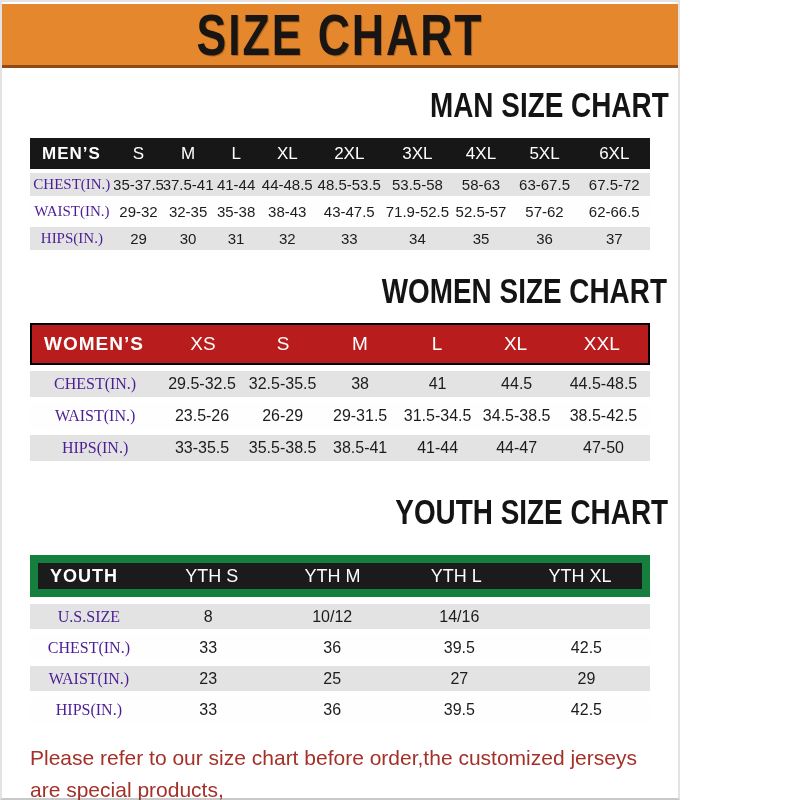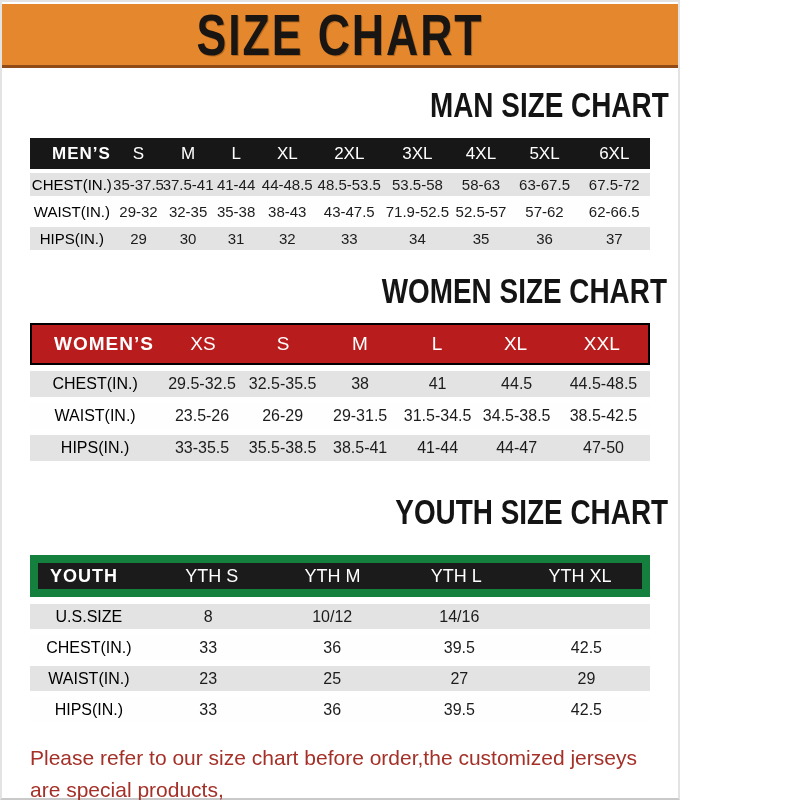--- a/index.html
+++ b/index.html
@@ -65,25 +65,25 @@
     display:flex;align-items:center;justify-content:center;
     font-size:15px;
     white-space:nowrap;
     overflow:hidden;
   }
   .row.hdr{background:var(--header-black);color:#fff;}
   .row.gray{background:var(--row-gray);}
   .row.white{background:#FEFEFE;}
   .cell.corner{
     justify-content:flex-start;
-    padding-left:22px;
+    padding-left:12px;
     font-weight:800;
     letter-spacing:1px;
   }
-  .cell.rowlabel{font-size:15px;color:#000000;}
+  .cell.rowlabel{font-size:15px;color:#4c1d95;font-family:Liberation Serif, serif;}
   .cell.val{color:#1c1c1c;}
   
   .t-men .row{grid-template-columns:13.5% 8% 8% 7.5% 9% 11% 11% 9.5% 11% 11.5%;}
   .t-men .row.hdr{height:31px;margin-bottom:4px;}
   .t-men .row.hdr .cell{font-size:17px;}
   .t-men .cell.corner{font-size:21px;}
   .t-men .row.gray,.t-men .row.white{height:23px;}
   
   .t-women .row{grid-template-columns:21% 13.5% 12.5% 12.5% 12.5% 13% 15%;}
   .t-women .row.hdr{

